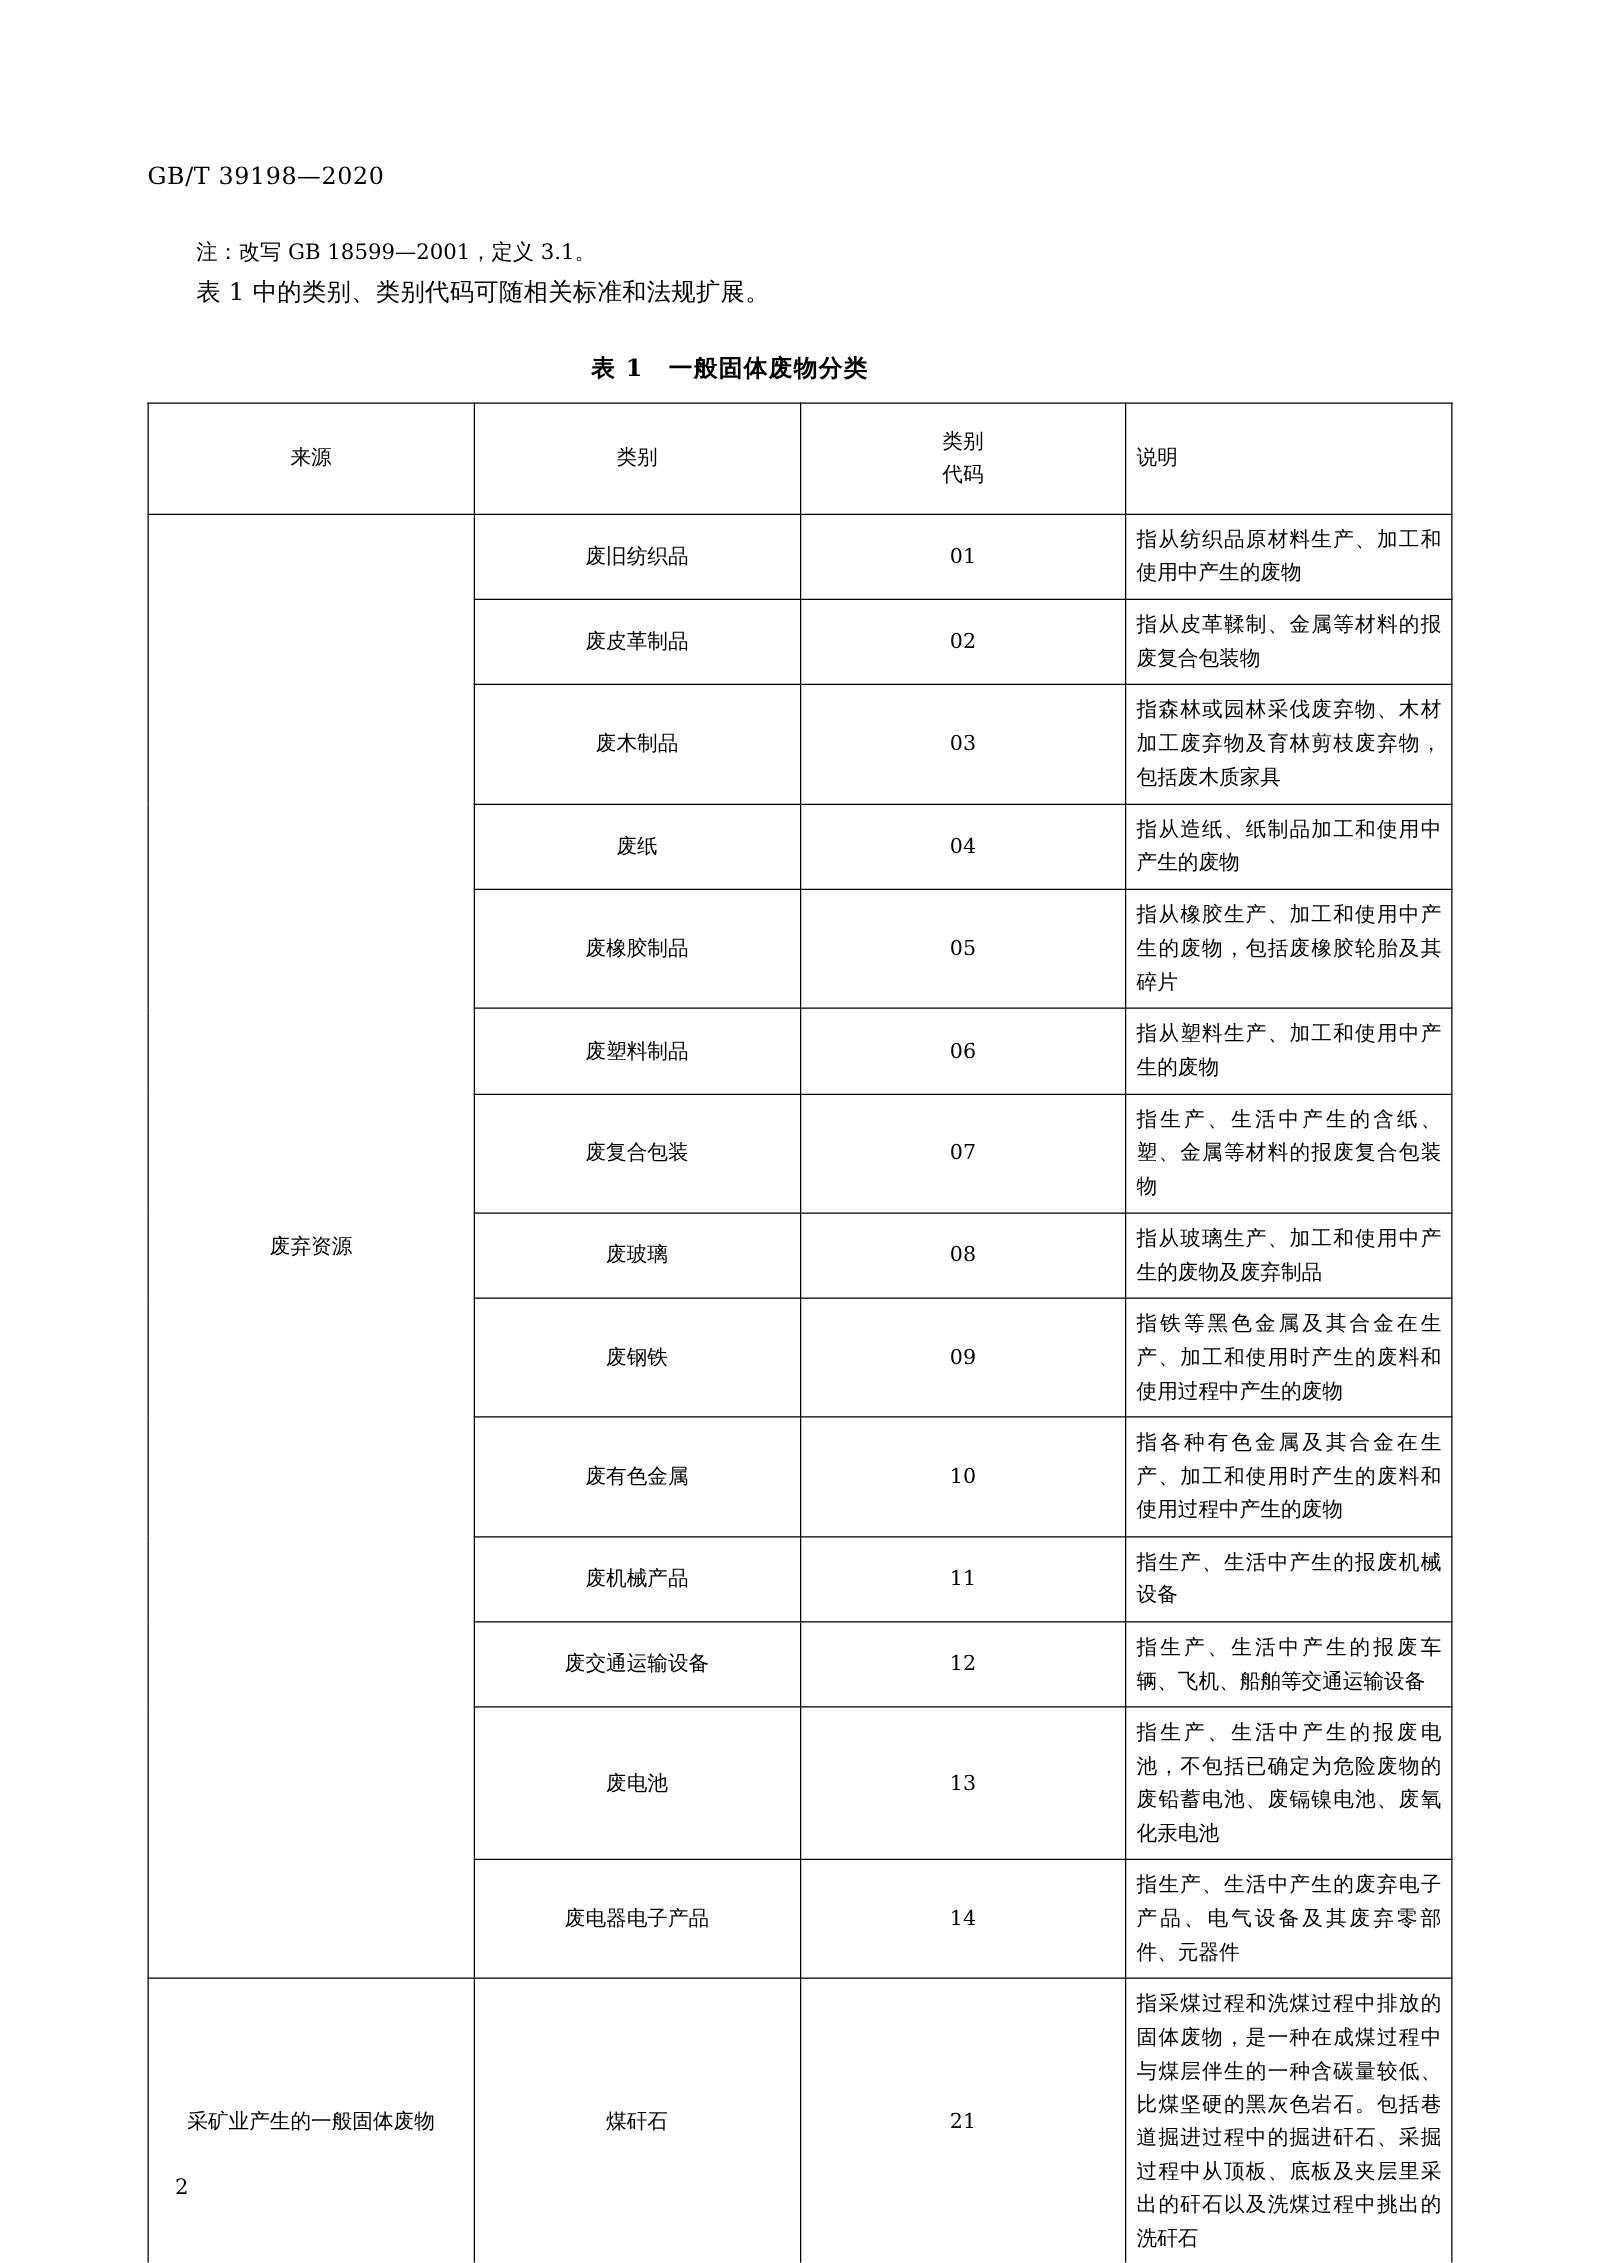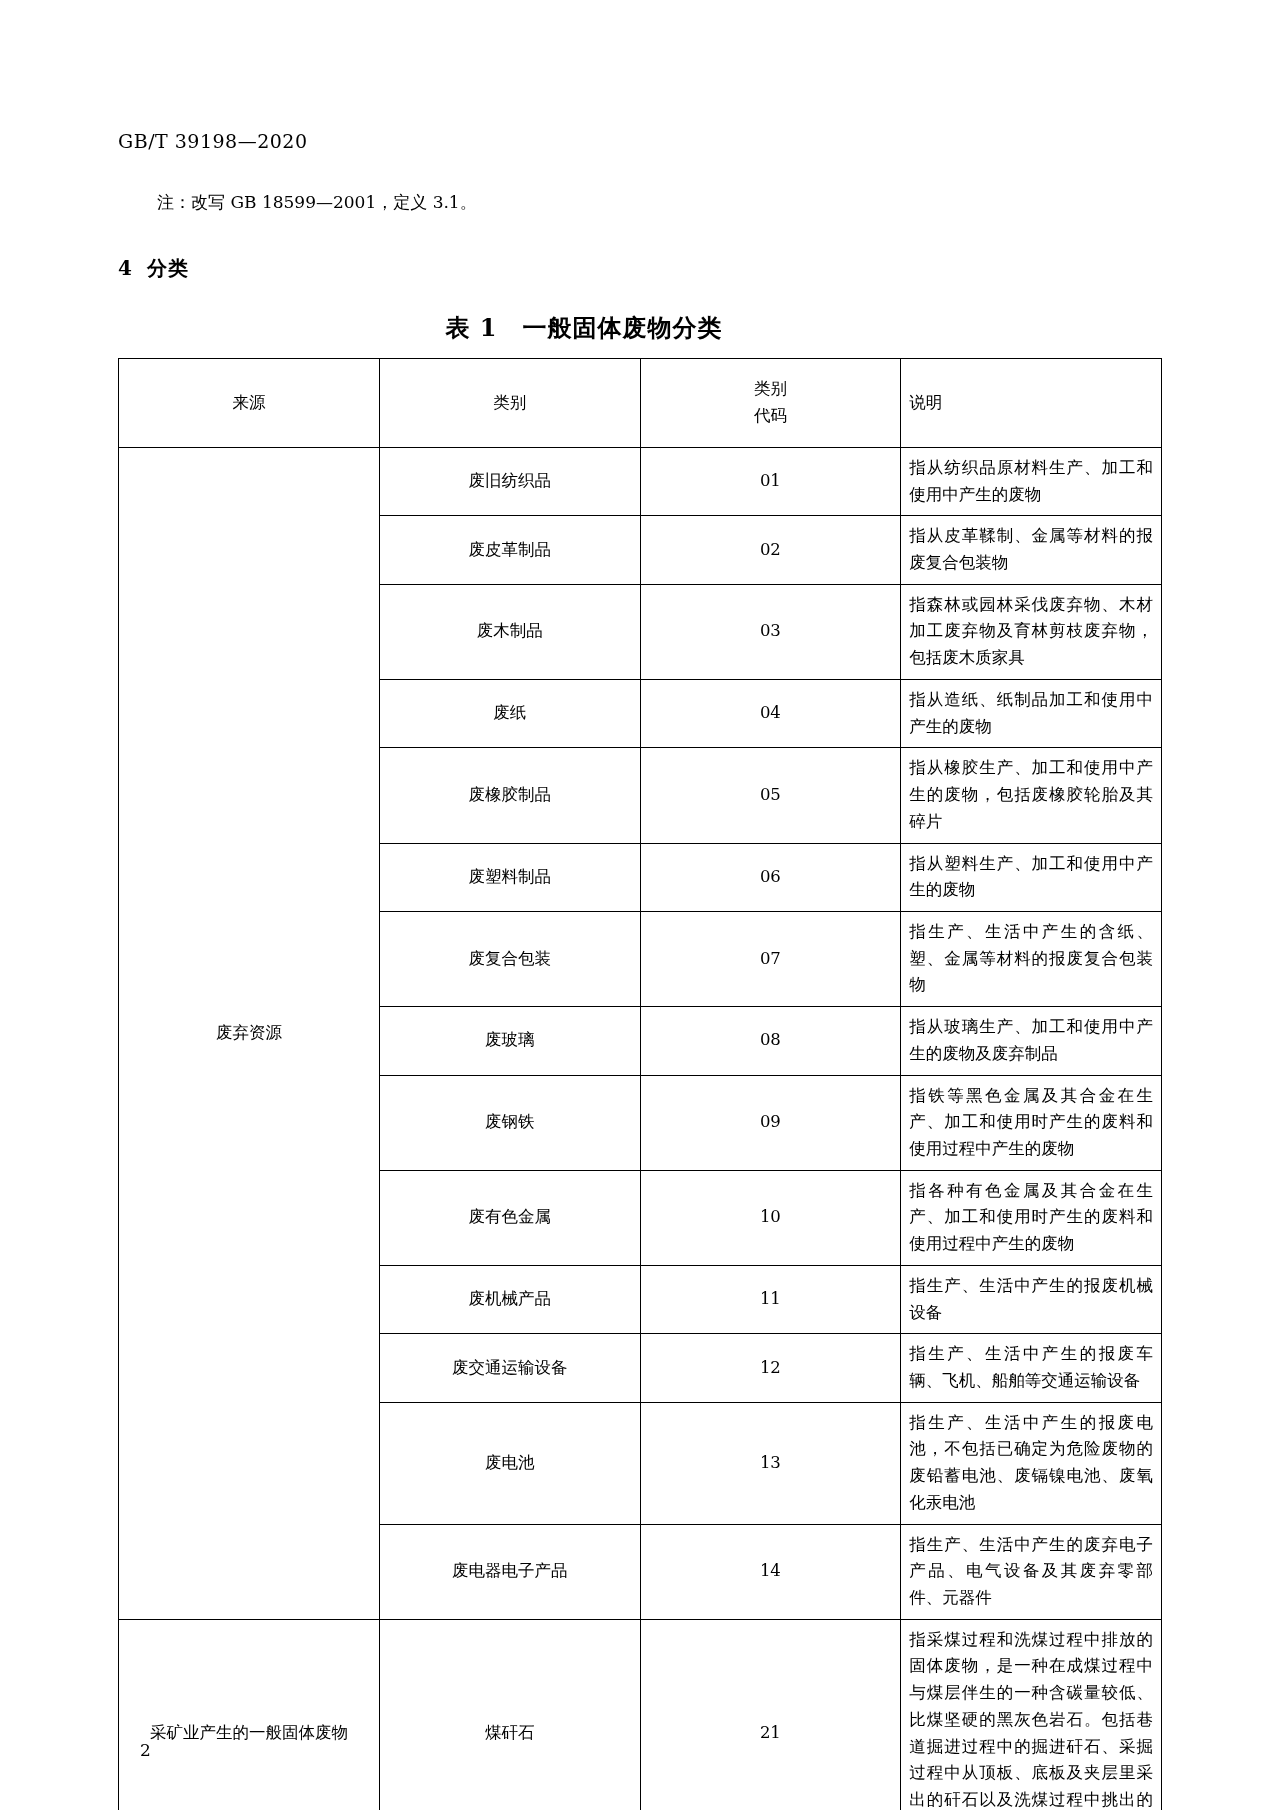--- a/index.html
+++ b/index.html
@@ -46,21 +46,21 @@
     font-size: 20px;
     font-weight: bold;
     margin: 38px 0 22px 0;
     letter-spacing: 1px;
   }
   .clause-title .num {
     margin-right: 14px;
   }
   .table-caption {
     text-align: center;
-    font-size: 24px;
+    font-size: 19px;
     font-weight: bold;
     margin: 30px 0 14px 0;
     letter-spacing: 1px;
   }
   table.cls {
     border-collapse: collapse;
     width: 1044px;
     margin: 0 auto;
     table-layout: fixed;
   }
@@ -109,24 +109,22 @@
 </head>
 <body>
 
 <div class="page">
 
   <div class="std-header">GB/T 39198—2020</div>
 
 
   <div class="note">注：改写 GB 18599—2001，定义 3.1。</div>
 
-  <div class="clause-title">
-    <span class="num">4</span><span>分类</span>
-  </div>
-
+
+  <p class="para indent">表 1 中的类别、类别代码可随相关标准和法规扩展。</p>
 
   <div class="table-caption">表 1　一般固体废物分类</div>
 
   <table class="cls">
     <thead>
       <tr>
         <th class="c-source">来源</th>
         <th class="c-cat">类别</th>
         <th class="c-code hdr-two-line">
           <div>类别</div>

